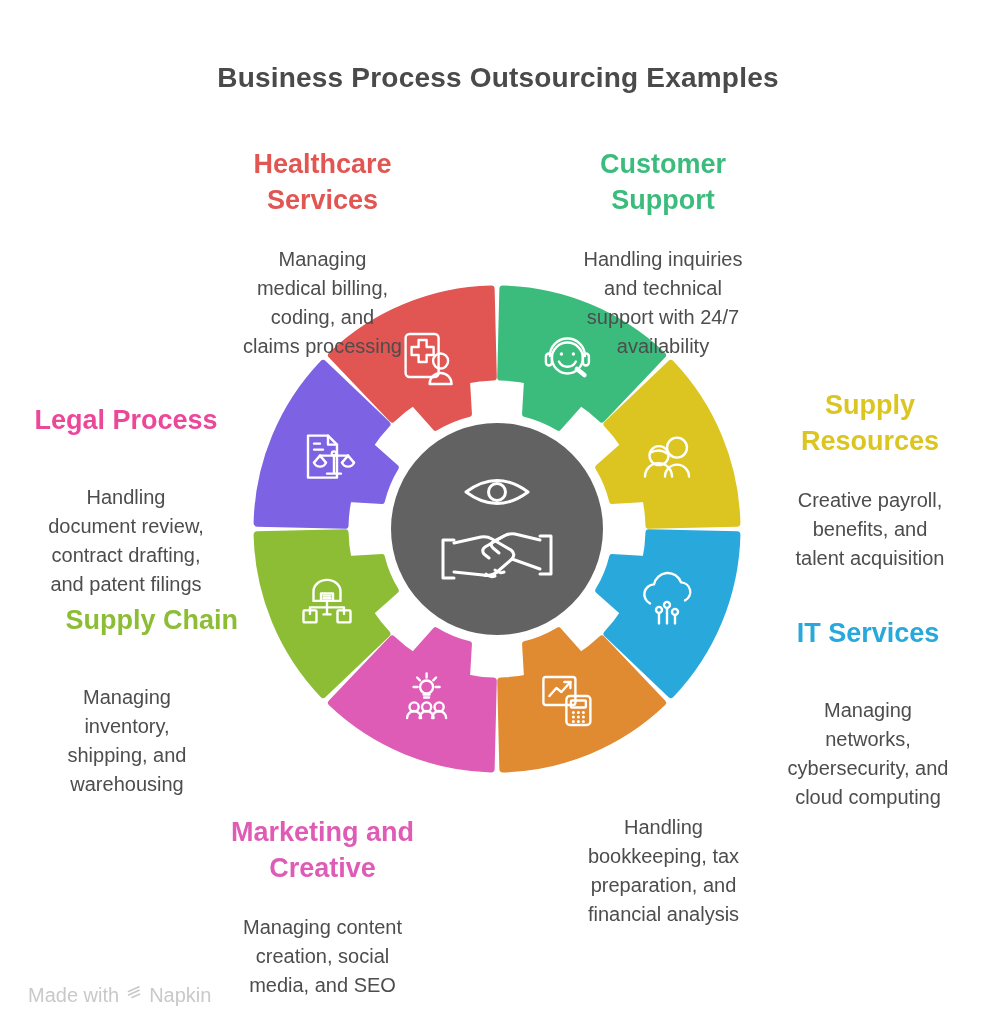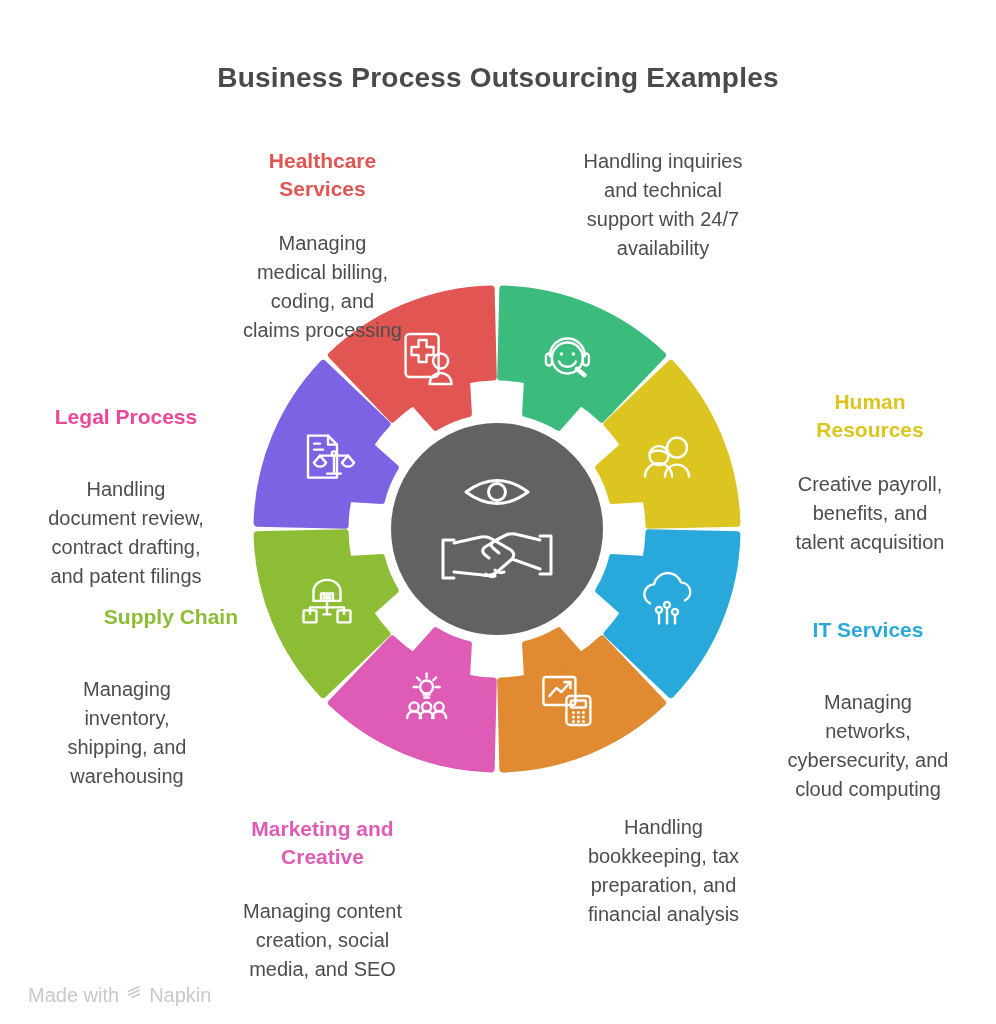--- a/index.html
+++ b/index.html
@@ -7,21 +7,21 @@
     width:996px;height:1024px;background:#ffffff;position:relative;overflow:hidden;
     font-family:"Liberation Sans", sans-serif;
   }
   .stage{position:absolute;inset:0;padding-left:44px;}
   .page-title{
     position:absolute;top:62px;left:0;width:996px;text-align:center;
     font-size:28px;font-weight:bold;color:#4a4a4a;letter-spacing:.2px;
   }
   .label-block{position:absolute;text-align:center;white-space:pre-line;}
   .label-block .seg-heading{
-    font-size:21px;font-weight:bold;line-height:1.33;margin:0 0 8px 0;
+    font-size:27px;font-weight:bold;line-height:1.33;margin:0 0 8px 0;
   }
   .label-block.tall-gap .seg-heading{margin-bottom:26px;}
   .label-block .seg-desc{
     font-size:20px;line-height:1.45;color:#4d4d4d;margin:0;
   }
   .lb-healthcare{left:205px;top:129px;width:235px;}
   .lb-customer{left:543px;top:129px;width:240px;}
   .lb-hr{left:754px;top:370px;width:232px;}
   .lb-it{left:752px;top:598px;width:232px;}
   .lb-finance{left:546px;top:795px;width:235px;}
@@ -171,28 +171,30 @@
   <div class="label-block lb-healthcare">
     <div class="seg-heading" style="color: rgb(225, 85, 82);">Healthcare
 Services</div>
     <div class="seg-desc">Managing
 medical billing,
 coding, and
 claims processing</div>
   </div>
 
   <div class="label-block lb-customer">
+    <div class="seg-heading" style="color: rgb(59, 188, 125);">Customer
+Support</div>
     <div class="seg-desc">Handling inquiries
 and technical
 support with 24/7
 availability</div>
   </div>
 
   <div class="label-block lb-hr">
-    <div class="seg-heading" style="color: rgb(220, 197, 33);">Human
+    <div class="seg-heading" style="color: rgb(220, 197, 33);">Supply
 Resources</div>
     <div class="seg-desc">Creative payroll,
 benefits, and
 talent acquisition</div>
   </div>
 
   <div class="label-block lb-it tall-gap">
     <div class="seg-heading" style="color: rgb(41, 169, 219);">IT Services</div>
     <div class="seg-desc">Managing
 networks,

